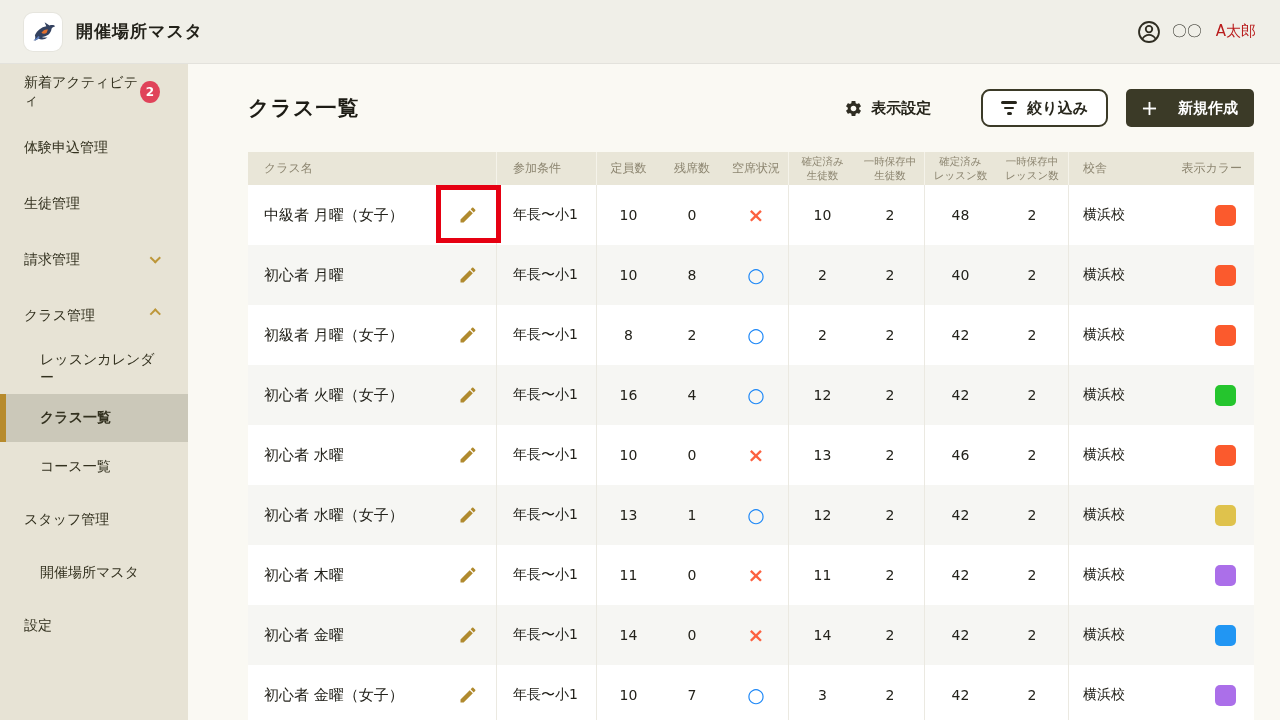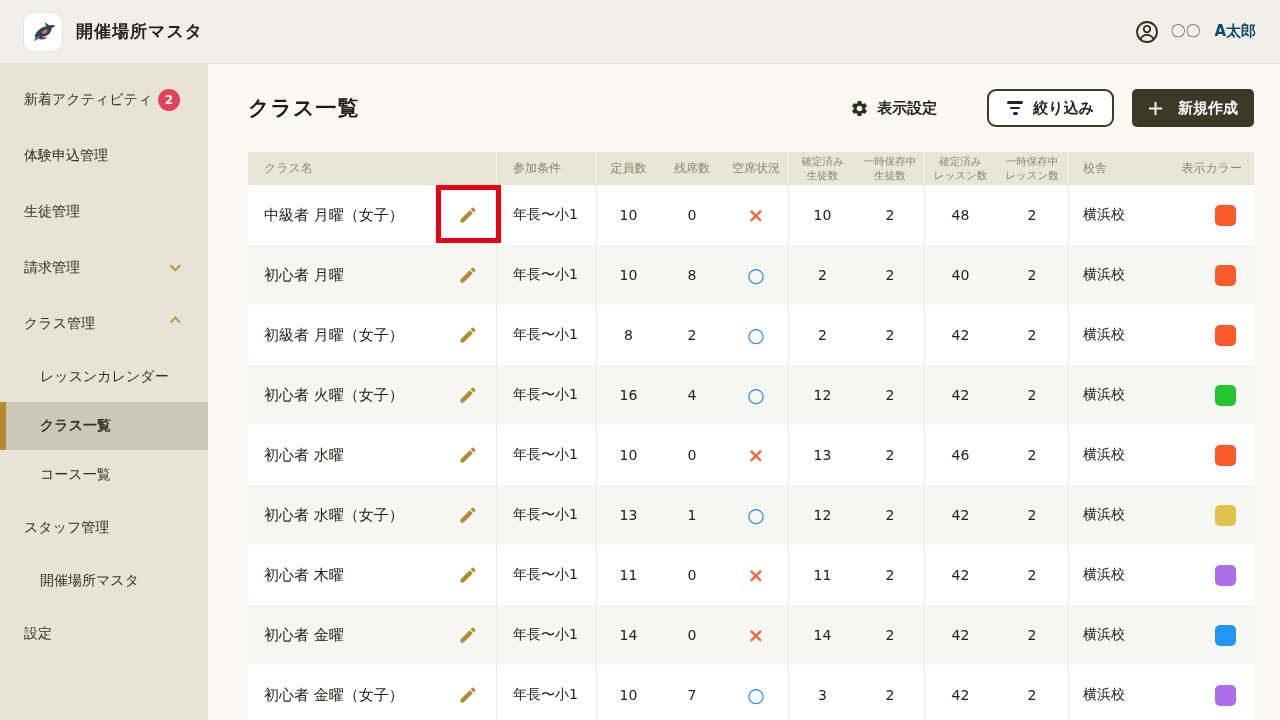--- a/index.html
+++ b/index.html
@@ -17,26 +17,26 @@
     padding:0 24px; border-bottom:1px solid rgba(0,0,0,.05); z-index:10;
   }
   .logo {
     width:38px; height:38px; background:#fff; border-radius:9px;
     display:flex; align-items:center; justify-content:center;
     box-shadow:0 0 0 1px rgba(0,0,0,.04);
   }
   .app-title { font-size:17px; font-weight:700; color:#23221a; margin-left:14px; letter-spacing:1px; }
   .top-right { margin-left:auto; display:flex; align-items:center; gap:10px; cursor:pointer; }
   .top-right .org { font-size:15px; color:#23221a; }
-  .top-right .user { font-size:15px; color:#0c4a6e; margin-left:4px;font-weight:bold; }
+  .top-right .user { font-size:15px; color:#b91c1c; margin-left:4px; }
 
   
   .sidebar {
-    position:fixed; top:64px; left:0; width:208px; height:656px;
-    background:#e7e3d5; padding-top:8px;
+    position:fixed; top:64px; left:0; width:188px; height:656px;
+    background:#e7e3d5; padding-top:0;
   }
   .side-item {
     height:56px; display:flex; align-items:center;
     padding:0 28px 0 24px; font-size:14px; color:#33311f;
     font-weight:500; cursor:pointer; position:relative;
   }
   .side-sub { height:50px; padding-left:40px; }
   .side-active {
     height:48px; background:#cbc8b9; border-left:6px solid #b78b2d;
     padding-left:34px; font-weight:700;
@@ -65,21 +65,21 @@
   .btn-text {
     display:flex; align-items:center; gap:8px; background:none; border:none;
     font-size:15px; font-weight:600; color:#26251b; cursor:pointer; font-family:inherit; padding:0;text-align:center;
   }
   .btn-outline {
     display:flex; align-items:center; gap:10px; height:38px; padding:0 18px;
     border:2px solid #3b3a27; border-radius:9px; background:#fff;
     font-size:15px; font-weight:700; color:#26251b; cursor:pointer; font-family:inherit;margin-left:32px;
   }
   .btn-dark {
-    display:flex; align-items:center; gap:15px; height:38px; padding:0 16px;
+    display:flex; align-items:center; gap:21px; height:38px; padding:0 16px;
     border:none; border-radius:5px; background:#3b3a27;
     font-size:15px; font-weight:700; color:#fff; cursor:pointer; font-family:inherit;
   }
   .f-icon { display:inline-flex; flex-direction:column; gap:3px; align-items:center; }
   .f-icon i { display:block; height:2.5px; background:#26251b; border-radius:2px; }
   .f-icon i:nth-child(1){ width:16px; } .f-icon i:nth-child(2){ width:10px; } .f-icon i:nth-child(3){ width:5px; }
 
   
   .table { width:1006px; }
   .trow {

